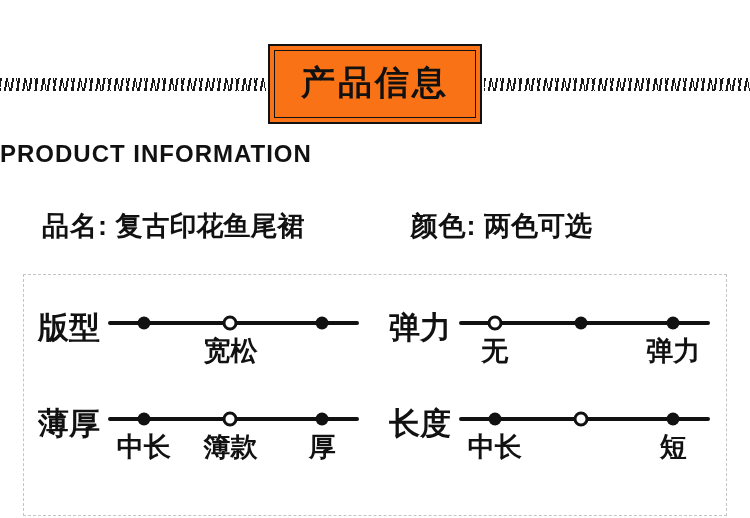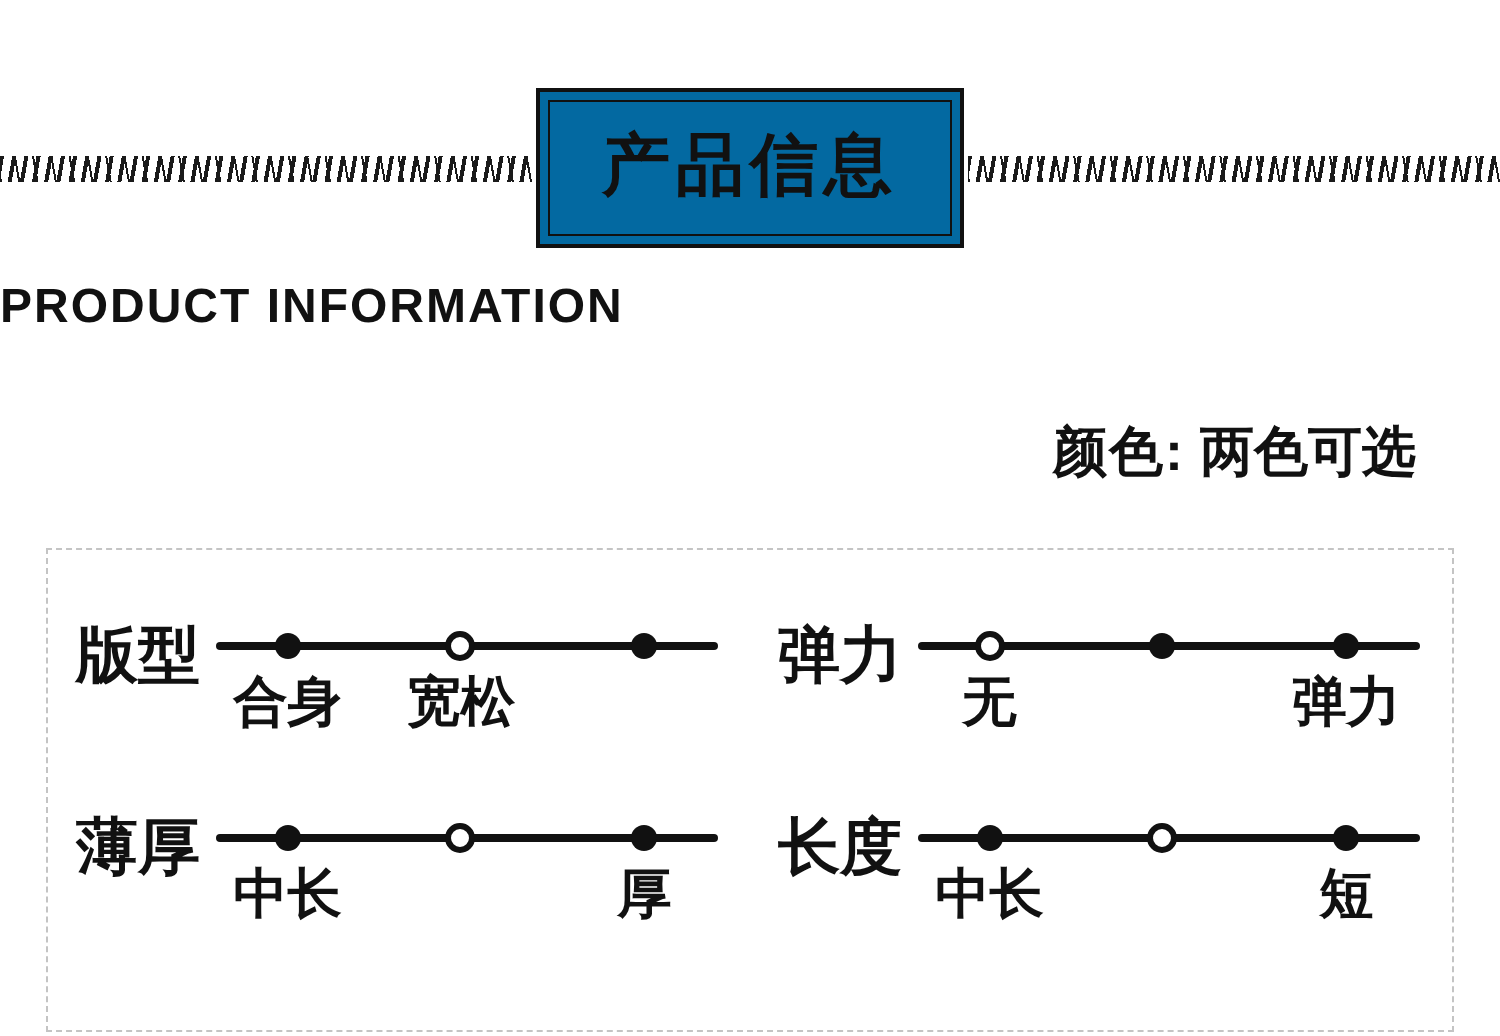--- a/index.html
+++ b/index.html
@@ -16,21 +16,21 @@
   }
   .hatch{
     flex:1;height:13px;
     background-image:
       repeating-linear-gradient(100deg,#1a1a1a 0 2px,transparent 2px 6px),
       repeating-linear-gradient(80deg,#1a1a1a 0 1px,transparent 1px 9px);
   }
   .title-box-outer{
     border:2px solid #111;
     padding:4px;
-    background:#0369a1;
+    background:#f97316;
     margin:0 2px;
     font-family:Liberation Serif, serif;
   }
   .title-box-inner{
     border:1.5px solid #111;
     padding:9px 26px 11px;
     font-size:34px;font-weight:700;letter-spacing:3px;
     white-space:nowrap;
   }
   .subtitle{
@@ -40,21 +40,21 @@
   }
 
   
   .meta{
     margin-top:40px;
     display:flex;align-items:baseline;
     padding:0 42px;
     font-size:27px;font-weight:700;
   }
   .meta-group{white-space:nowrap;}
-  .meta-right{margin-left:auto;}
+  .meta-right{margin-left:auto;margin-right:116px;}
   .meta-label{letter-spacing:1px;}
 
   
   .panel{
     margin:30px 23px 0;
     border:1px dashed #c4c4c4;
     padding:36px 12px 46px 14px;
     display:grid;
     grid-template-columns:1fr 1fr;
     column-gap:26px;
@@ -90,36 +90,39 @@
 <div class="header-row">
   <div class="hatch"></div>
   <div class="title-box-outer">
     <div class="title-box-inner">产品信息</div>
   </div>
   <div class="hatch"></div>
 </div>
 <div class="subtitle">PRODUCT INFORMATION</div>
 
 <div class="meta">
+  <div class="meta-group">
+    <span class="meta-label">品名:</span>
+    <span class="meta-value">复古印花鱼尾裙</span>
+  </div>
   <div class="meta-group meta-right">
     <span class="meta-label">颜色:</span>
     <span class="meta-value">两色可选</span>
   </div>
 </div>
 
 <div class="panel">
 
   <div class="attr-row">
     <span class="attr-label">版型</span>
     <div class="scale">
       <div class="line"></div>
       <span class="dot p0"></span>
       <span class="dot p1 open"></span>
       <span class="dot p2"></span>
-      <span class="opt p0">合身</span>
       <span class="opt p1">宽松</span>
     </div>
   </div>
 
   <div class="attr-row">
     <span class="attr-label">弹力</span>
     <div class="scale">
       <div class="line"></div>
       <span class="dot p0 open"></span>
       <span class="dot p1"></span>
@@ -130,20 +133,21 @@
   </div>
 
   <div class="attr-row">
     <span class="attr-label">薄厚</span>
     <div class="scale">
       <div class="line"></div>
       <span class="dot p0"></span>
       <span class="dot p1 open"></span>
       <span class="dot p2"></span>
       <span class="opt p0">中长</span>
+      <span class="opt p1">簿款</span>
       <span class="opt p2">厚</span>
     </div>
   </div>
 
   <div class="attr-row">
     <span class="attr-label">长度</span>
     <div class="scale">
       <div class="line"></div>
       <span class="dot p0"></span>
       <span class="dot p1 open"></span>

